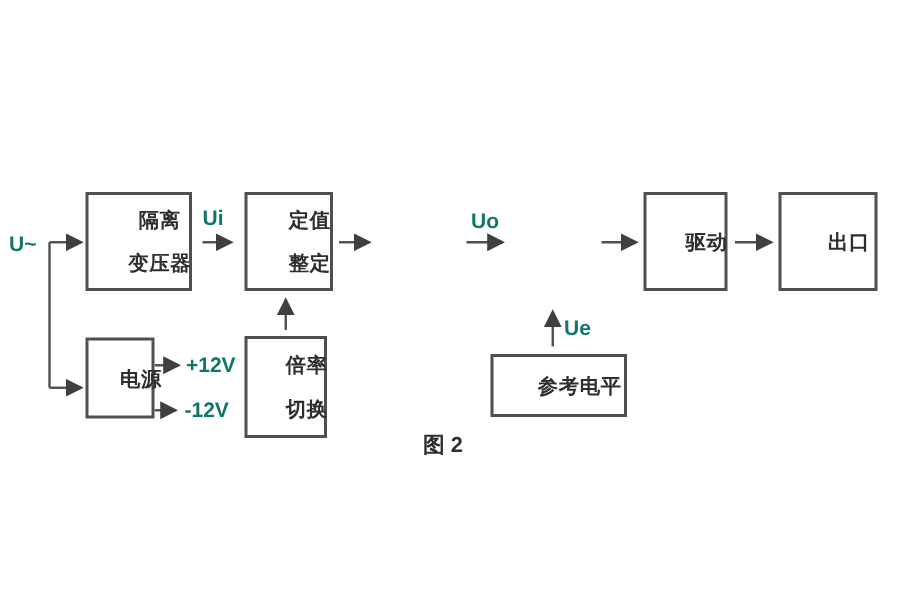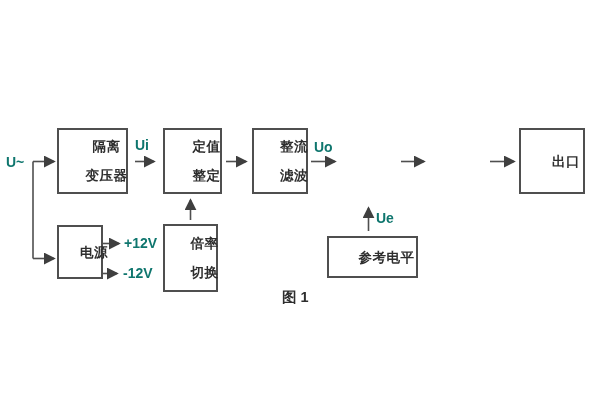--- a/index.html
+++ b/index.html
@@ -53,26 +53,25 @@
   <div class="block" style="left:57px;top:128px;width:71px;height:66px">
     <span>隔离</span>
     <span>变压器</span>
   </div>
 
   <div class="block" style="left:163px;top:128px;width:59px;height:66px">
     <span>定值</span>
     <span>整定</span>
   </div>
 
-  <div class="block" style="left:252px;top:128px;width:56px;height:66px">
-    <span>整流</span>
-    <span>滤波</span>
-  </div>
 
 
+  <div class="block" style="left:429px;top:128px;width:56px;height:66px">
+    <span>驱动</span>
+  </div>
 
   <div class="block" style="left:519px;top:128px;width:66px;height:66px">
     <span>出口</span>
   </div>
 
   <div class="block" style="left:57px;top:225px;width:46px;height:54px">
     <span>电源</span>
   </div>
 
   <div class="block" style="left:163px;top:224px;width:55px;height:68px">
@@ -84,15 +83,15 @@
     <span>参考电平</span>
   </div>
 
   <span class="lbl" style="left:6px;top:154px">U~</span>
   <span class="lbl" style="left:135px;top:137px">Ui</span>
   <span class="lbl" style="left:314px;top:139px">Uo</span>
   <span class="lbl" style="left:376px;top:210px">Ue</span>
   <span class="lbl" style="left:124px;top:235px">+12V</span>
   <span class="lbl" style="left:123px;top:265px">-12V</span>
 
-  <span class="caption" style="left:282px;top:289px">图 1</span>
+  <span class="caption" style="left:282px;top:289px">图 2</span>
 
 </div>
 
 </body></html>

